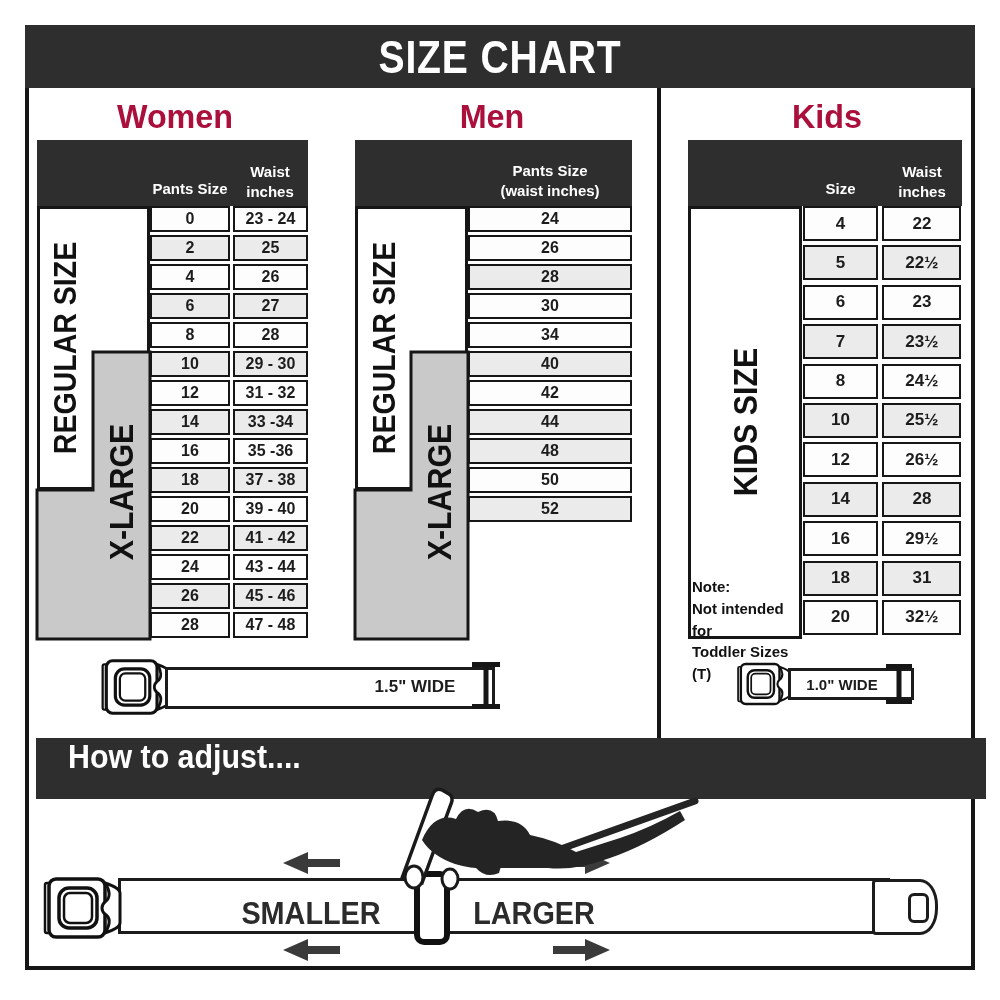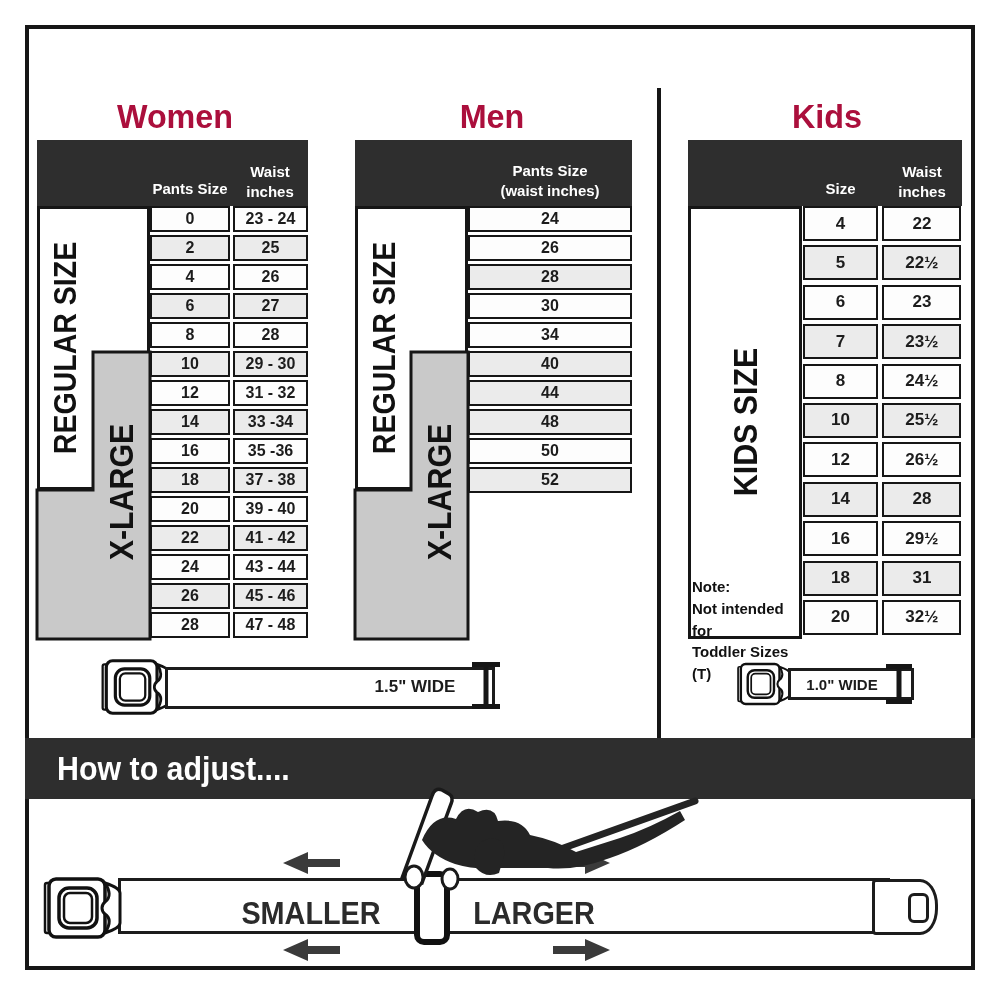--- a/index.html
+++ b/index.html
@@ -34,21 +34,21 @@
   #divider{left:657px;top:88px;width:4px;height:650px;background:#161616;}
   
   #kids-note{left:692px;top:576px;width:108px;font-size:15px;font-weight:600;line-height:1.45;color:#111;}
   
   .strap{background:#fff;border:3px solid #1c1c1c;box-sizing:border-box;}
   .width-label{font-weight:bold;color:#1c1c1c;text-align:center;}
   .ibeam .bar{position:absolute;left:50%;top:3px;bottom:3px;width:5px;transform:translateX(-50%);background:#161616;}
   .ibeam .cap{position:absolute;left:0;right:0;height:5px;background:#161616;}
   .ibeam .cap.top{top:0;} .ibeam .cap.bot{bottom:0;}
   
-  #adjust-bar{left:25px;top:738px;width:950px;height:61px;display:flex;align-items:center;}
+  #adjust-bar{left:36px;top:738px;width:950px;height:61px;display:flex;}
   #adjust-bar span{color:#fff;font-size:33px;font-weight:bold;margin-left:32px;display:inline-block;
                    transform:scaleX(.92);transform-origin:left center;}
   #adjust-panel{left:29px;top:799px;width:942px;height:167px;background:#fff;}
   .big-word{font-size:32px;font-weight:bold;color:#2b2b2b;transform:translateX(-50%) scaleX(.9);white-space:nowrap;top:895px;}
   .arrow svg{display:block;}
   #adjuster{left:414px;top:871px;width:36px;height:74px;border:6px solid #111;border-radius:10px;background:#fff;box-sizing:border-box;z-index:4;}
   #belt-tip{left:872px;top:879px;width:66px;height:56px;background:#fff;border:3px solid #1c1c1c;box-sizing:border-box;
             border-radius:4px 18px 18px 4px / 4px 26px 26px 4px;}
   #belt-tip-hole{left:908px;top:893px;width:15px;height:24px;border:3px solid #1c1c1c;border-radius:6px;background:#fff;}
   #hand-svg{left:380px;top:778px;z-index:5;}
@@ -65,20 +65,23 @@
         <rect x="7" y="3" width="56" height="58" rx="7" fill="#fff" stroke="#111" stroke-width="3.5"></rect>
         <rect x="17" y="12" width="38" height="40" rx="10" fill="#fff" stroke="#111" stroke-width="3.5"></rect>
         <rect x="22" y="17" width="28" height="30" rx="6" fill="#fff" stroke="#111" stroke-width="2.5"></rect>
         <path d="M63,7 C72,10 78,13 78,17 L78,47 C78,51 72,54 63,57 C68,49 69,42 63,38 C59,35 59,29 63,26 C69,22 68,14 63,7 Z" fill="#fff" stroke="#111" stroke-width="3"></path>
       </symbol>
     </defs>
   </svg>
 
   <div class="abs" id="frame"></div>
 
+  <div class="abs darkbar" id="title-bar">
+    <span>SIZE CHART</span>
+  </div>
 
   <div class="abs sec-title" style="left:175px;">Women</div>
   <div class="abs sec-title" style="left:492px;">Men</div>
   <div class="abs sec-title" style="left:827px;">Kids</div>
 
   <div class="abs" id="divider"></div>
 
   <div class="abs thead" style="left:37px;top:140px;width:271px;height:66px;">
     <span class="hlabel" style="left:112px;width:82px;bottom:8px;">Pants Size</span>
     <span class="hlabel" style="left:196px;width:74px;bottom:5px;">
@@ -138,20 +141,21 @@
       <div class="cell">28</div>
       <div class="cell">47 - 48</div>
     </div>
   <div class="rows" id="men-rows">
       <div class="cell">24</div>
       <div class="cell">26</div>
       <div class="cell shade">28</div>
       <div class="cell">30</div>
       <div class="cell">34</div>
       <div class="cell shade">40</div>
+      <div class="cell">42</div>
       <div class="cell shade">44</div>
       <div class="cell shade">48</div>
       <div class="cell">50</div>
       <div class="cell shade">52</div>
     </div>
 
   <div class="abs thead" style="left:688px;top:140px;width:274px;height:66px;">
     <span class="hlabel" style="left:115px;width:75px;bottom:8px;">Size</span>
     <span class="hlabel" style="left:194px;width:80px;bottom:5px;">
       <span style="display:block">Waist</span>

